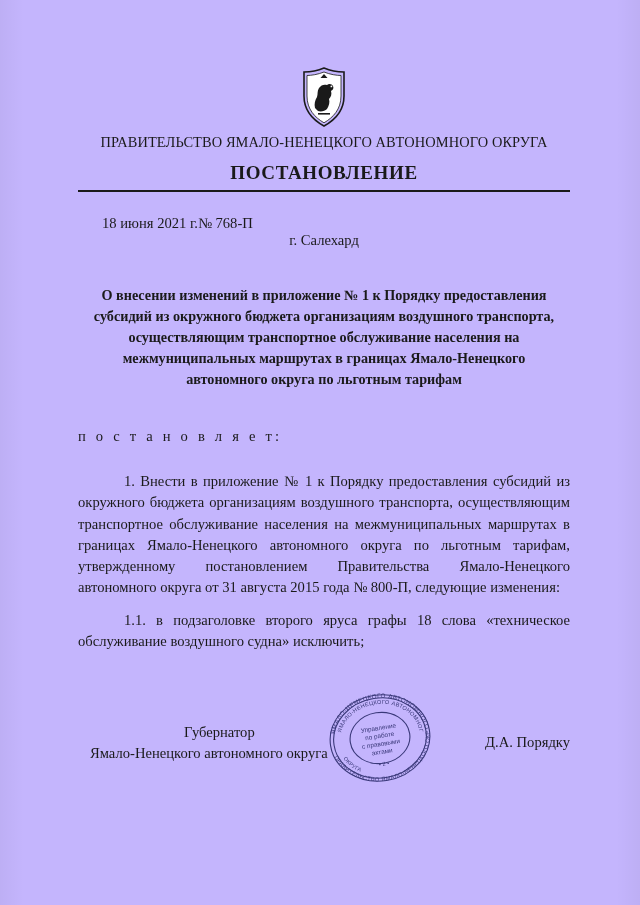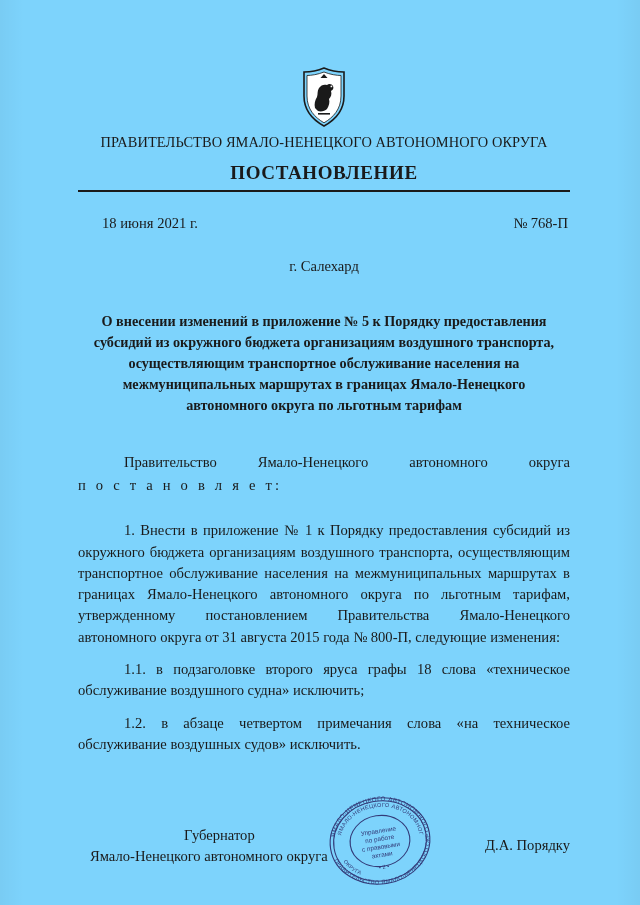--- a/index.html
+++ b/index.html
@@ -13,21 +13,21 @@
     position: relative;
     font-family: "Liberation Serif", "DejaVu Serif", serif;
     color: #1a1a1a;
     overflow: hidden;
   }
   .page {
     position: absolute;
     left: 0; top: 0;
     width: 640px;
     height: 905px;
-    background: #7dd3fc;
+    background: #c4b5fd;
   }
   
   .scan-edge-left, .scan-edge-right {
     position: absolute;
     top: 0; bottom: 0;
     width: 24px;
     background: linear-gradient(to right, rgba(0,0,0,0.035), rgba(0,0,0,0));
     pointer-events: none;
   }
   .scan-edge-right { right: 0; background: linear-gradient(to left, rgba(0,0,0,0.035), rgba(0,0,0,0)); }
@@ -71,29 +71,27 @@
     margin-top: 6px;
     height: 1.6px;
     background: #1a1a1a;
     width: 100%;
   }
 
   
   .meta-row {
     margin-top: 23px;
     display: flex;
-    justify-content: space-between;
     align-items: baseline;
     font-size: 14.6px;
   }
   .meta-date { padding-left: 24px; }
   .meta-number { padding-right: 2px; }
 
   .city {
-    margin-top: 26px;
     text-align: center;
     font-size: 14.6px;
   }
 
   
   .doc-title {
     margin-top: 36px;
     text-align: center;
     font-weight: bold;
     font-size: 14.2px;
@@ -193,34 +191,27 @@
     <div class="doc-type">ПОСТАНОВЛЕНИЕ</div>
     <div class="rule"></div>
 
     <div class="meta-row">
       <div class="meta-date">18 июня 2021 г.</div>
       <div class="meta-number">№ 768-П</div>
     </div>
 
     <div class="city">г. Салехард</div>
 
-    <div class="doc-title">О внесении изменений в приложение № 5 к Порядку предоставления субсидий из окружного бюджета организациям воздушного транспорта, осуществляющим транспортное обслуживание населения на межмуниципальных маршрутах в границах Ямало-Ненецкого автономного округа по льготным тарифам</div>
+    <div class="doc-title">О внесении изменений в приложение № 1 к Порядку предоставления субсидий из окружного бюджета организациям воздушного транспорта, осуществляющим транспортное обслуживание населения на межмуниципальных маршрутах в границах Ямало-Ненецкого автономного округа по льготным тарифам</div>
 
     <div class="body-block">
-      <div class="lead-line">
-        <span>Правительство</span>
-        <span>Ямало-Ненецкого</span>
-        <span>автономного</span>
-        <span>округа</span>
-      </div>
       <div class="postanovlyaet">п о с т а н о в л я е т:</div>
 
       <div class="para">1. Внести в приложение № 1 к Порядку предоставления субсидий из окружного бюджета организациям воздушного транспорта, осуществляющим транспортное обслуживание населения на межмуниципальных маршрутах в границах Ямало-Ненецкого автономного округа по льготным тарифам, утвержденному постановлением Правительства Ямало-Ненецкого автономного округа от 31 августа 2015 года № 800-П, следующие изменения:</div>
       <div class="para tight">1.1. в подзаголовке второго яруса графы 18 слова «техническое обслуживание воздушного судна» исключить;</div>
-      <div class="para tight">1.2. в абзаце четвертом примечания слова «на техническое обслуживание воздушных судов» исключить.</div>
     </div>
 
     <div class="sign-block">
       <div class="sign-left">
         <div class="sign-role">Губернатор</div>
         <div>Ямало-Ненецкого автономного округа</div>
       </div>
       <div class="sign-name">Д.А. Порядку</div>
 
       <div class="stamp">

